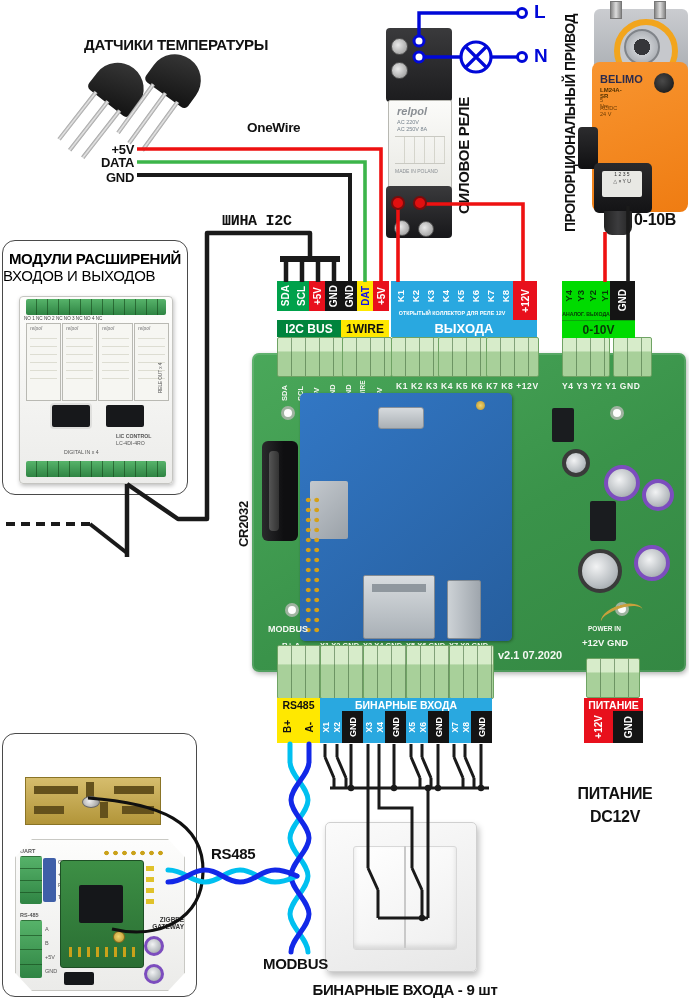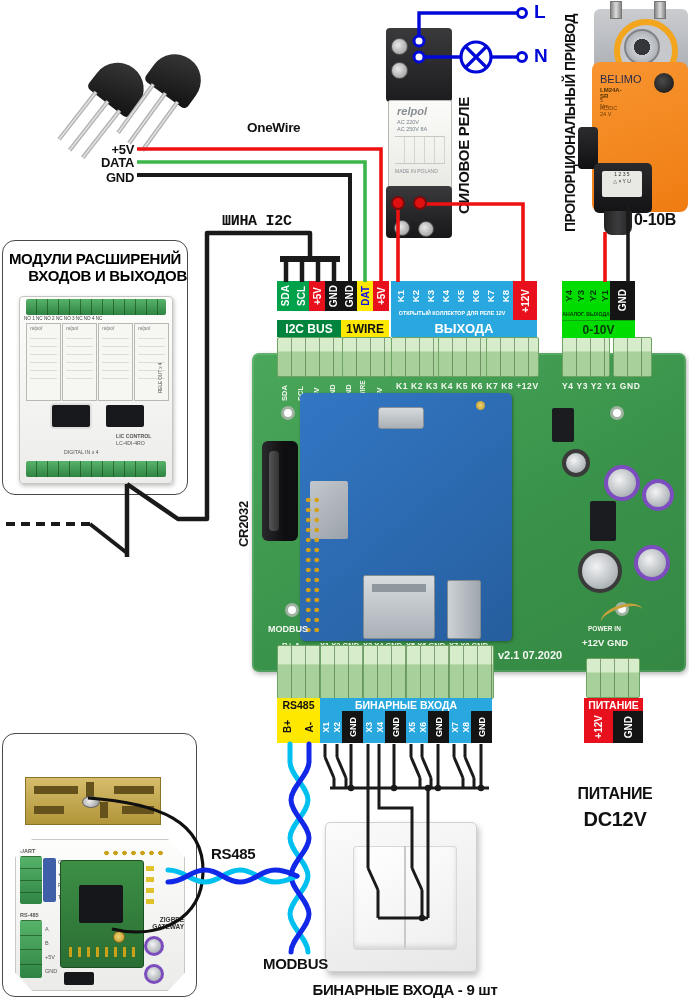--- a/index.html
+++ b/index.html
@@ -24,20 +24,21 @@
   .box{position:absolute;border:1.6px solid #4a4a4a;border-radius:13px;background:#fff;}
   .silk{position:absolute;color:#f4f8f2;font-weight:bold;white-space:nowrap;}
   svg{display:block;}
   #wires{position:absolute;left:0;top:0;z-index:40;pointer-events:none;}
 </style>
 </head>
 <body>
 
 <div id="canvas">
 
+  <div class="abs ttl" style="left:84px;top:36px;font-size:15px;">ДАТЧИКИ ТЕМПЕРАТУРЫ</div>
 
   <div class="abs" style="left:72px;top:58px;width:60px;height:108px;transform:rotate(38deg);">
     <div class="abs" style="left:2px;top:0;width:52px;height:44px;background:linear-gradient(160deg,#3a3a3a,#121212);border-radius:26px 26px 5px 5px;"></div>
     <div class="abs" style="left:11px;top:42px;width:4px;height:60px;background:linear-gradient(90deg,#9a9a9a,#e8e8e8,#9a9a9a);"></div>
     <div class="abs" style="left:26px;top:42px;width:4px;height:62px;background:linear-gradient(90deg,#9a9a9a,#e8e8e8,#9a9a9a);"></div>
     <div class="abs" style="left:41px;top:42px;width:4px;height:60px;background:linear-gradient(90deg,#9a9a9a,#e8e8e8,#9a9a9a);"></div>
   </div>
   <div class="abs" style="left:130px;top:50px;width:60px;height:108px;transform:rotate(36deg);">
     <div class="abs" style="left:2px;top:0;width:52px;height:44px;background:linear-gradient(160deg,#3a3a3a,#121212);border-radius:26px 26px 5px 5px;"></div>
     <div class="abs" style="left:11px;top:42px;width:4px;height:60px;background:linear-gradient(90deg,#9a9a9a,#e8e8e8,#9a9a9a);"></div>
@@ -72,36 +73,36 @@
   <div class="abs" style="left:534px;top:1px;font-size:19px;font-weight:bold;color:#0008D8;">L</div>
   <div class="abs" style="left:534px;top:45px;font-size:19px;font-weight:bold;color:#0008D8;">N</div>
 
   <div class="abs" style="left:590px;top:5px;">
     <div class="abs" style="left:4px;top:4px;width:94px;height:72px;background:linear-gradient(#caccd0,#a7abb0);border-radius:6px;"></div>
     <div class="abs" style="left:20px;top:-4px;width:10px;height:16px;background:linear-gradient(90deg,#888,#ddd,#888);border:1px solid #777;"></div>
     <div class="abs" style="left:64px;top:-4px;width:10px;height:16px;background:linear-gradient(90deg,#888,#ddd,#888);border:1px solid #777;"></div>
     <div class="abs" style="left:24px;top:14px;width:52px;height:52px;border-radius:50%;border:6px solid #f2a51d;background:#c6c8cc;"></div>
     <div class="abs" style="left:34px;top:24px;width:32px;height:32px;border-radius:50%;background:radial-gradient(circle,#35363a 35%,#c9ccd0 36%,#9a9ea4);border:2px solid #808489;"></div>
     <div class="abs" style="left:2px;top:57px;width:96px;height:150px;background:linear-gradient(160deg,#f89530,#ef7c12);border-radius:8px;"></div>
-    <div class="abs" style="left:10px;top:68px;font-size:11px;font-weight:normal;color:#2b2b4d;">BELIMO</div>
+    <div class="abs" style="left:10px;top:68px;font-size:11px;font-weight:bold;color:#2b2b4d;">BELIMO</div>
     <div class="abs" style="left:10px;top:82px;font-size:6px;font-weight:bold;color:#503000;">LM24A-SR</div>
     <div class="abs" style="left:10px;top:92px;font-size:5.5px;color:#6b3c05;">5 Nm</div>
     <div class="abs" style="left:10px;top:100px;font-size:5.5px;color:#6b3c05;">AC/DC 24 V</div>
     <div class="abs" style="left:64px;top:68px;width:20px;height:20px;border-radius:50%;background:radial-gradient(circle at 42% 40%,#4a4a4a,#101010);"></div>
     <div class="abs" style="left:-12px;top:122px;width:20px;height:42px;background:linear-gradient(#2c2c2e,#101012);border-radius:4px;"></div>
     <div class="abs" style="left:4px;top:158px;width:58px;height:50px;background:linear-gradient(#2a2a2c,#131315);border-radius:5px;"></div>
     <div class="abs" style="left:12px;top:166px;width:40px;height:26px;background:#e8e8e4;border-radius:2px;font-size:5px;color:#333;text-align:center;line-height:7px;">1 2 3 5<br>△ × Y U</div>
     <div class="abs" style="left:14px;top:206px;width:28px;height:24px;background:linear-gradient(90deg,#222,#3c3c3e,#222);border-radius:0 0 8px 8px;"></div>
   </div>
   <div class="abs vt ttl" style="left:562px;top:8px;height:224px;font-size:14px;letter-spacing:-0.5px;">ПРОПОРЦИОНАЛЬНЫЙ ПРИВОД</div>
   <div class="abs ttl" style="left:634px;top:211px;font-size:16px;">0-10В</div>
 
   <div class="box" style="left:2px;top:240px;width:184px;height:253px;">
     <div style="text-align:center;font-weight:bold;font-size:15px;letter-spacing:-0.3px;margin-top:9px;">МОДУЛИ РАСШИРЕНИЙ</div>
-    <div style="text-align:right;font-weight:bold;font-size:15px;letter-spacing:-0.3px;">ВХОДОВ И ВЫХОДОВ</div>
+    <div style="text-align:left;font-weight:normal;font-size:15px;letter-spacing:-0.3px;">ВХОДОВ И ВЫХОДОВ</div>
     <div class="abs" style="left:16px;top:55px;width:152px;height:186px;background:linear-gradient(#fdfdfb,#ececea);border:1px solid #c5c5c1;border-radius:4px;box-shadow:1px 2px 4px rgba(0,0,0,.25);">
       <div class="abs" style="left:6px;top:2px;width:140px;height:16px;background-image:repeating-linear-gradient(90deg,rgba(20,60,25,0) 0 10px,rgba(20,70,25,.6) 10px 11px),linear-gradient(#57b36a,#2f8443);border-radius:2px;"></div>
       <div class="abs" style="left:4px;top:19px;width:144px;font-size:4.6px;color:#444;white-space:nowrap;">NO 1 NC   NO 2 NC   NO 3 NC   NO 4 NC</div>
       <div class="abs" style="left:6px;top:26px;width:33px;height:76px;background:#f6f6f2;border:1px solid #b9b9b3;">
         <div style="font-size:4.5px;font-style:italic;font-weight:bold;color:#999;padding:2px 0 0 3px;">relpol</div>
         <div style="margin:3px 3px;height:52px;background:repeating-linear-gradient(0deg,transparent 0 7px,#ddddd2 7px 8px);"></div>
       </div>
       <div class="abs" style="left:42px;top:26px;width:33px;height:76px;background:#f6f6f2;border:1px solid #b9b9b3;">
         <div style="font-size:4.5px;font-style:italic;font-weight:bold;color:#999;padding:2px 0 0 3px;">relpol</div>
         <div style="margin:3px 3px;height:52px;background:repeating-linear-gradient(0deg,transparent 0 7px,#ddddd2 7px 8px);"></div>
@@ -378,21 +379,21 @@
 
   <div class="abs" style="left:325px;top:822px;width:150px;height:148px;background:linear-gradient(160deg,#fbfbfb,#e7e7e7);border:1px solid #d0d0d0;border-radius:5px;box-shadow:2px 4px 6px rgba(0,0,0,.25);">
     <div class="abs" style="left:27px;top:23px;width:102px;height:102px;background:linear-gradient(150deg,#ffffff,#efefef);border:1px solid #d8d8d8;border-radius:3px;box-shadow:inset 0 -3px 5px rgba(0,0,0,.12);"></div>
     <div class="abs" style="left:78px;top:23px;width:1.5px;height:102px;background:#c9c9c9;"></div>
   </div>
   <div class="abs ttl" style="left:305px;top:981px;width:200px;text-align:center;font-size:15px;">БИНАРНЫЕ ВХОДА - 9 шт</div>
 
   <div class="abs ttl" style="left:211px;top:845px;font-size:15px;">RS485</div>
   <div class="abs ttl" style="left:263px;top:955px;font-size:15px;">MODBUS</div>
   <div class="abs ttl" style="left:565px;top:785px;width:100px;text-align:center;font-size:16px;">ПИТАНИЕ</div>
-  <div class="abs ttl" style="left:565px;top:808px;width:100px;text-align:center;font-size:20px;">DC12V</div>
+  <div class="abs ttl" style="left:565px;top:808px;width:100px;text-align:center;font-size:16px;">DC12V</div>
 
   <svg id="wires" width="689" height="999" viewBox="0 0 689 999">
 
     <path d="M137,149 H381 V282" stroke="#EE1111" stroke-width="3.6" fill="none"></path>
     <path d="M137,162 H365 V282" stroke="#3CB54A" stroke-width="3.6" fill="none"></path>
     <path d="M137,175 H350 V282" stroke="#1A1A1A" stroke-width="4" fill="none"></path>
 
     <path d="M127,484 L178,519 L207,519 L207,233 L310,233 L310,259" stroke="#1A1A1A" stroke-width="4.5" fill="none" stroke-linejoin="round"></path>
     <path d="M280,259 H340" stroke="#1A1A1A" stroke-width="6" fill="none"></path>
     <path d="M286,259 V282 M302,259 V282 M318,259 V282 M334,259 V282" stroke="#1A1A1A" stroke-width="4.5" fill="none"></path>

